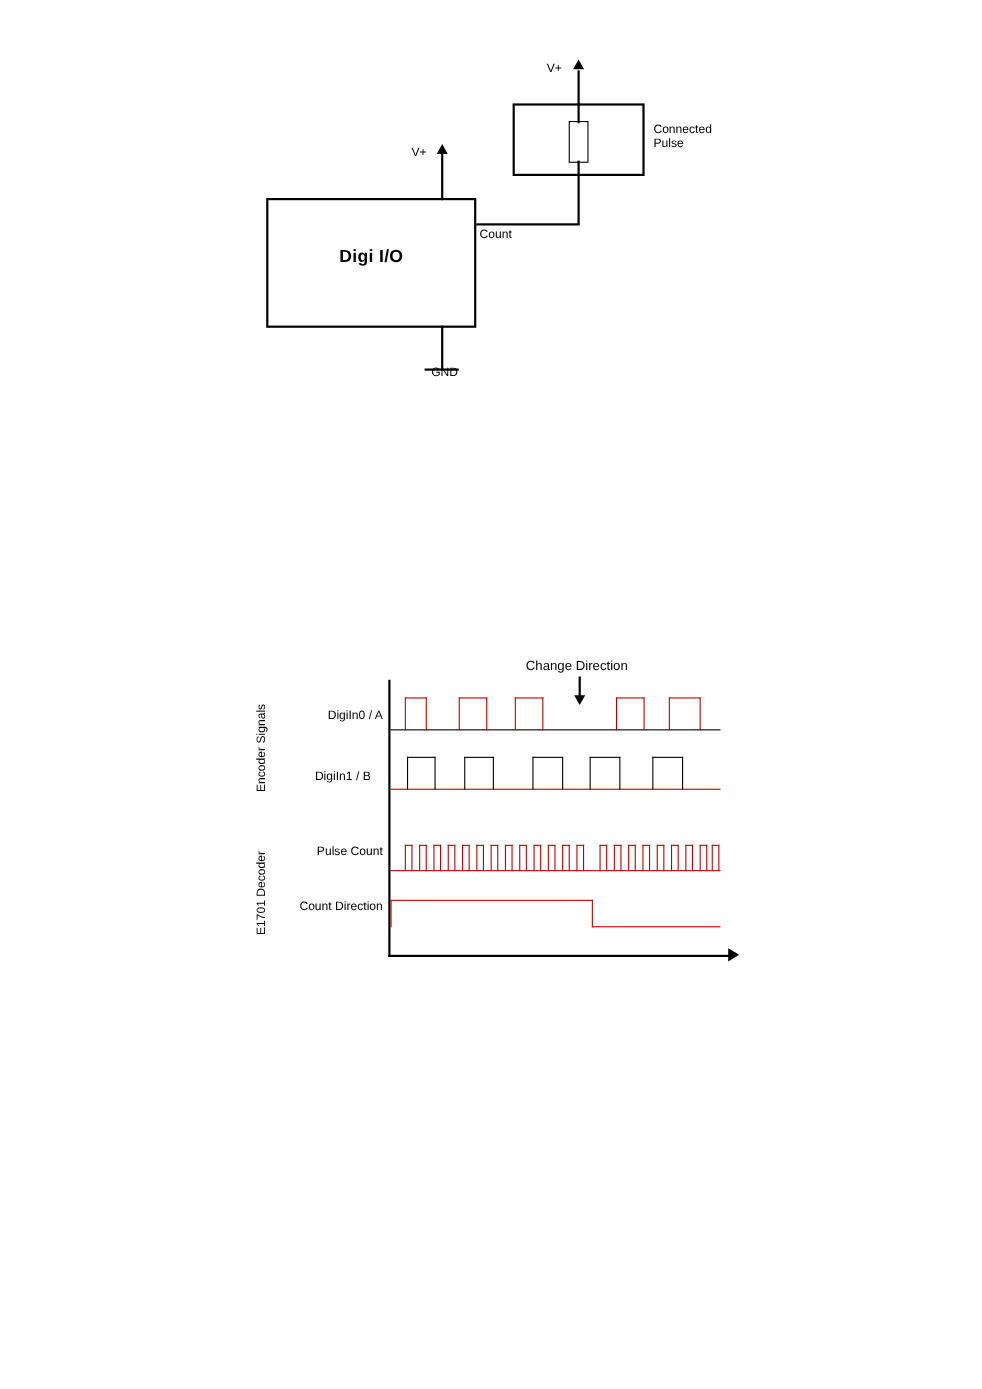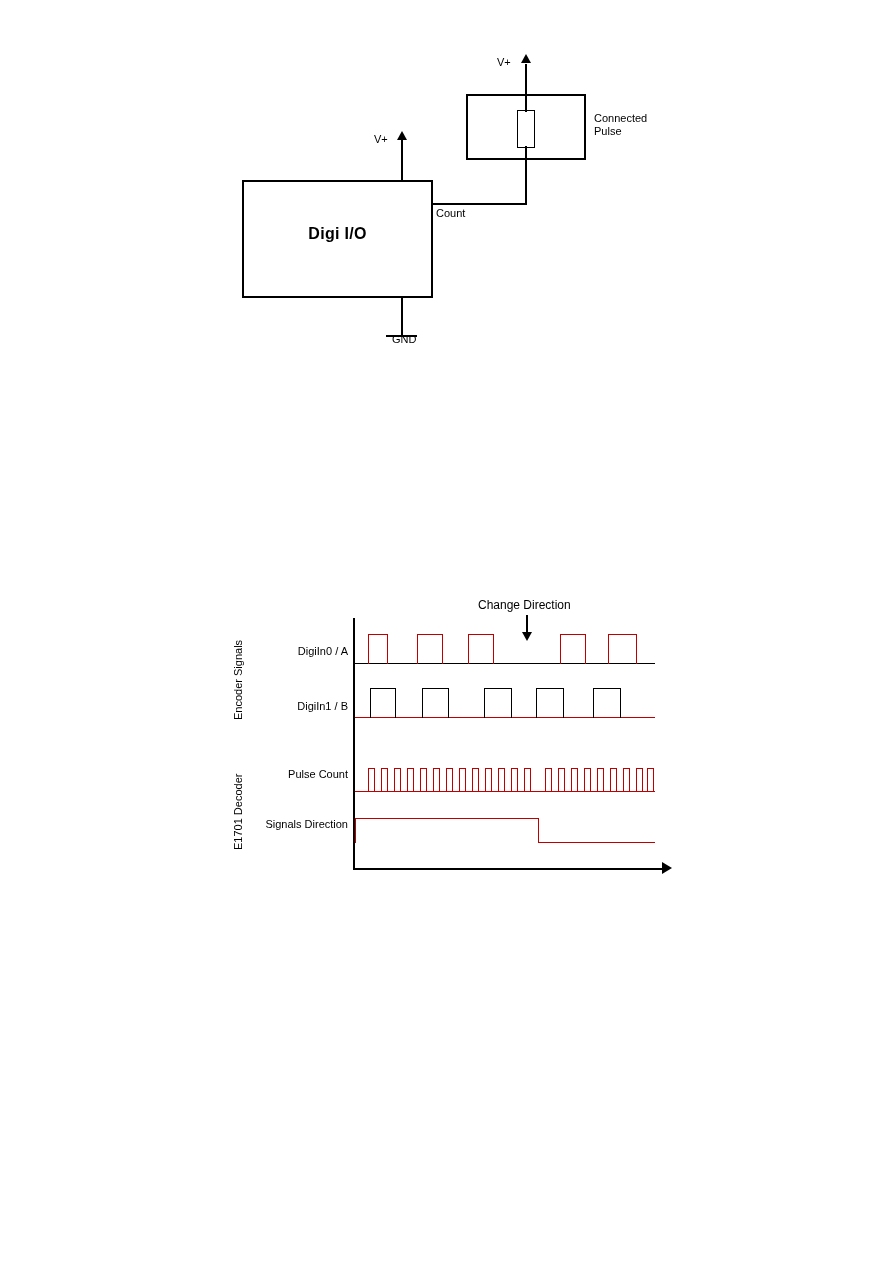--- a/index.html
+++ b/index.html
@@ -252,21 +252,21 @@
     <div class="sidelabel" style="left:232px; top:290px;">E1701 Decoder</div>
 
     <div class="rowlabel" style="left:200px; top:85px; width:148px;">DigiIn0 / A</div>
     <div class="blackseg" style="left:355px; top:103px; width:300px;"></div>
     <div class="pulse" style="left:368px; top:74px; width:20px; height:30px;"></div>
     <div class="pulse" style="left:417px; top:74px; width:26px; height:30px;"></div>
     <div class="pulse" style="left:468px; top:74px; width:26px; height:30px;"></div>
     <div class="pulse" style="left:560px; top:74px; width:26px; height:30px;"></div>
     <div class="pulse" style="left:608px; top:74px; width:29px; height:30px;"></div>
 
-    <div class="rowlabel" style="left:200px; top:140px; width:148px;">DigiIn1 / B</div>
+    <div class="rowlabel" style="left:189px; top:140px; width:148px;">DigiIn1 / B</div>
     <div class="baseline" style="left:355px; top:157px; width:300px;"></div>
     <div class="blackpulse" style="left:370px; top:128px; width:26px; height:30px;"></div>
     <div class="blackpulse" style="left:422px; top:128px; width:27px; height:30px;"></div>
     <div class="blackpulse" style="left:484px; top:128px; width:28px; height:30px;"></div>
     <div class="blackpulse" style="left:536px; top:128px; width:28px; height:30px;"></div>
     <div class="blackpulse" style="left:593px; top:128px; width:28px; height:30px;"></div>
 
     <div class="rowlabel" style="left:200px; top:208px; width:148px;">Pulse Count</div>
     <div class="baseline" style="left:355px; top:231px; width:300px;"></div>
     <div id="pulse-train">
@@ -288,18 +288,18 @@
       <div class="pulse" style="left:558px; top:208px; width:7px; height:24px;"></div>
       <div class="pulse" style="left:571px; top:208px; width:7px; height:24px;"></div>
       <div class="pulse" style="left:584px; top:208px; width:7px; height:24px;"></div>
       <div class="pulse" style="left:597px; top:208px; width:7px; height:24px;"></div>
       <div class="pulse" style="left:610px; top:208px; width:7px; height:24px;"></div>
       <div class="pulse" style="left:623px; top:208px; width:7px; height:24px;"></div>
       <div class="pulse" style="left:636px; top:208px; width:7px; height:24px;"></div>
       <div class="pulse" style="left:647px; top:208px; width:7px; height:24px;"></div>
     </div>
 
-    <div class="rowlabel" style="left:180px; top:258px; width:168px;">Signals Direction</div>
+    <div class="rowlabel" style="left:180px; top:258px; width:168px;">Count Direction</div>
     <div class="baseline" style="left:538px; top:282px; width:117px;"></div>
     <div class="dirblock" style="left:355px; top:258px; width:184px; height:25px;"></div>
   </div>
 
 </div>
 
 </body></html>

